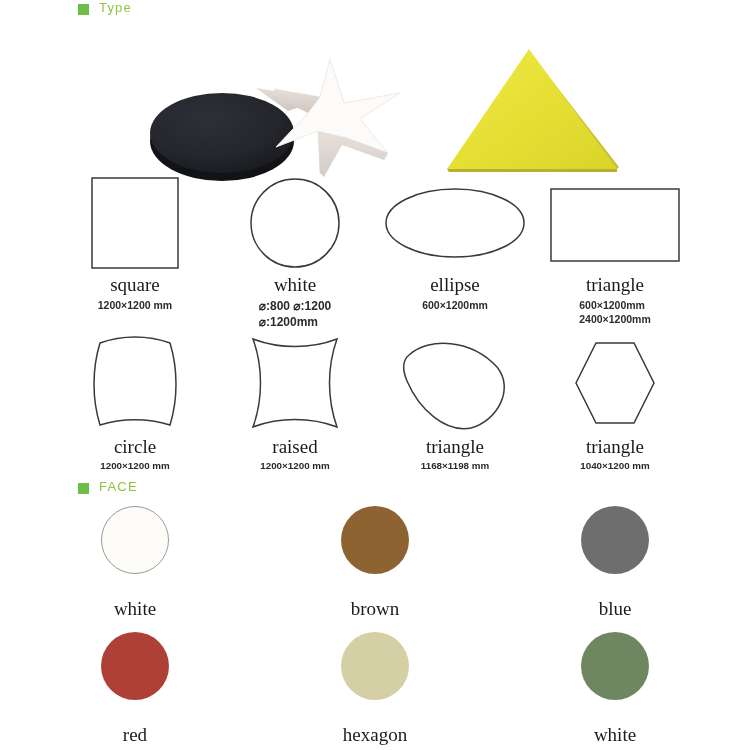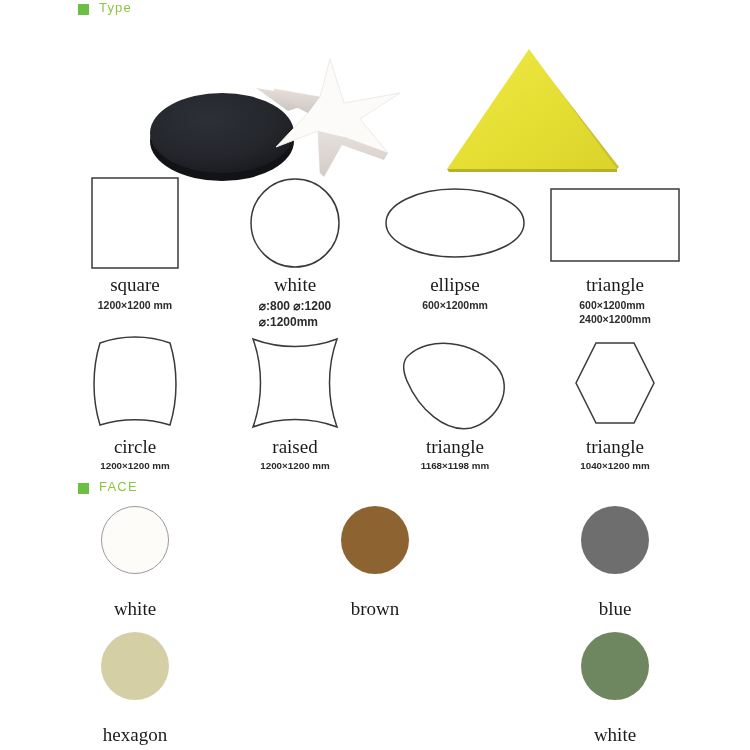--- a/index.html
+++ b/index.html
@@ -298,20 +298,24 @@
         <div class="color-name">brown</div>
       </div>
       <div class="color-cell">
         <div class="swatch" style="background:#6e6e6e"></div>
         <div class="color-name">blue</div>
       </div>
     </div>
 
     <div class="color-row">
       <div class="color-cell">
+        <div class="swatch" style="background:#af4036"></div>
+        <div class="color-name">red</div>
+      </div>
+      <div class="color-cell">
         <div class="swatch" style="background:#d5cfa5"></div>
         <div class="color-name">hexagon</div>
       </div>
       <div class="color-cell">
         <div class="swatch" style="background:#6f8760"></div>
         <div class="color-name">white</div>
       </div>
     </div>
   </div>
 </div>

